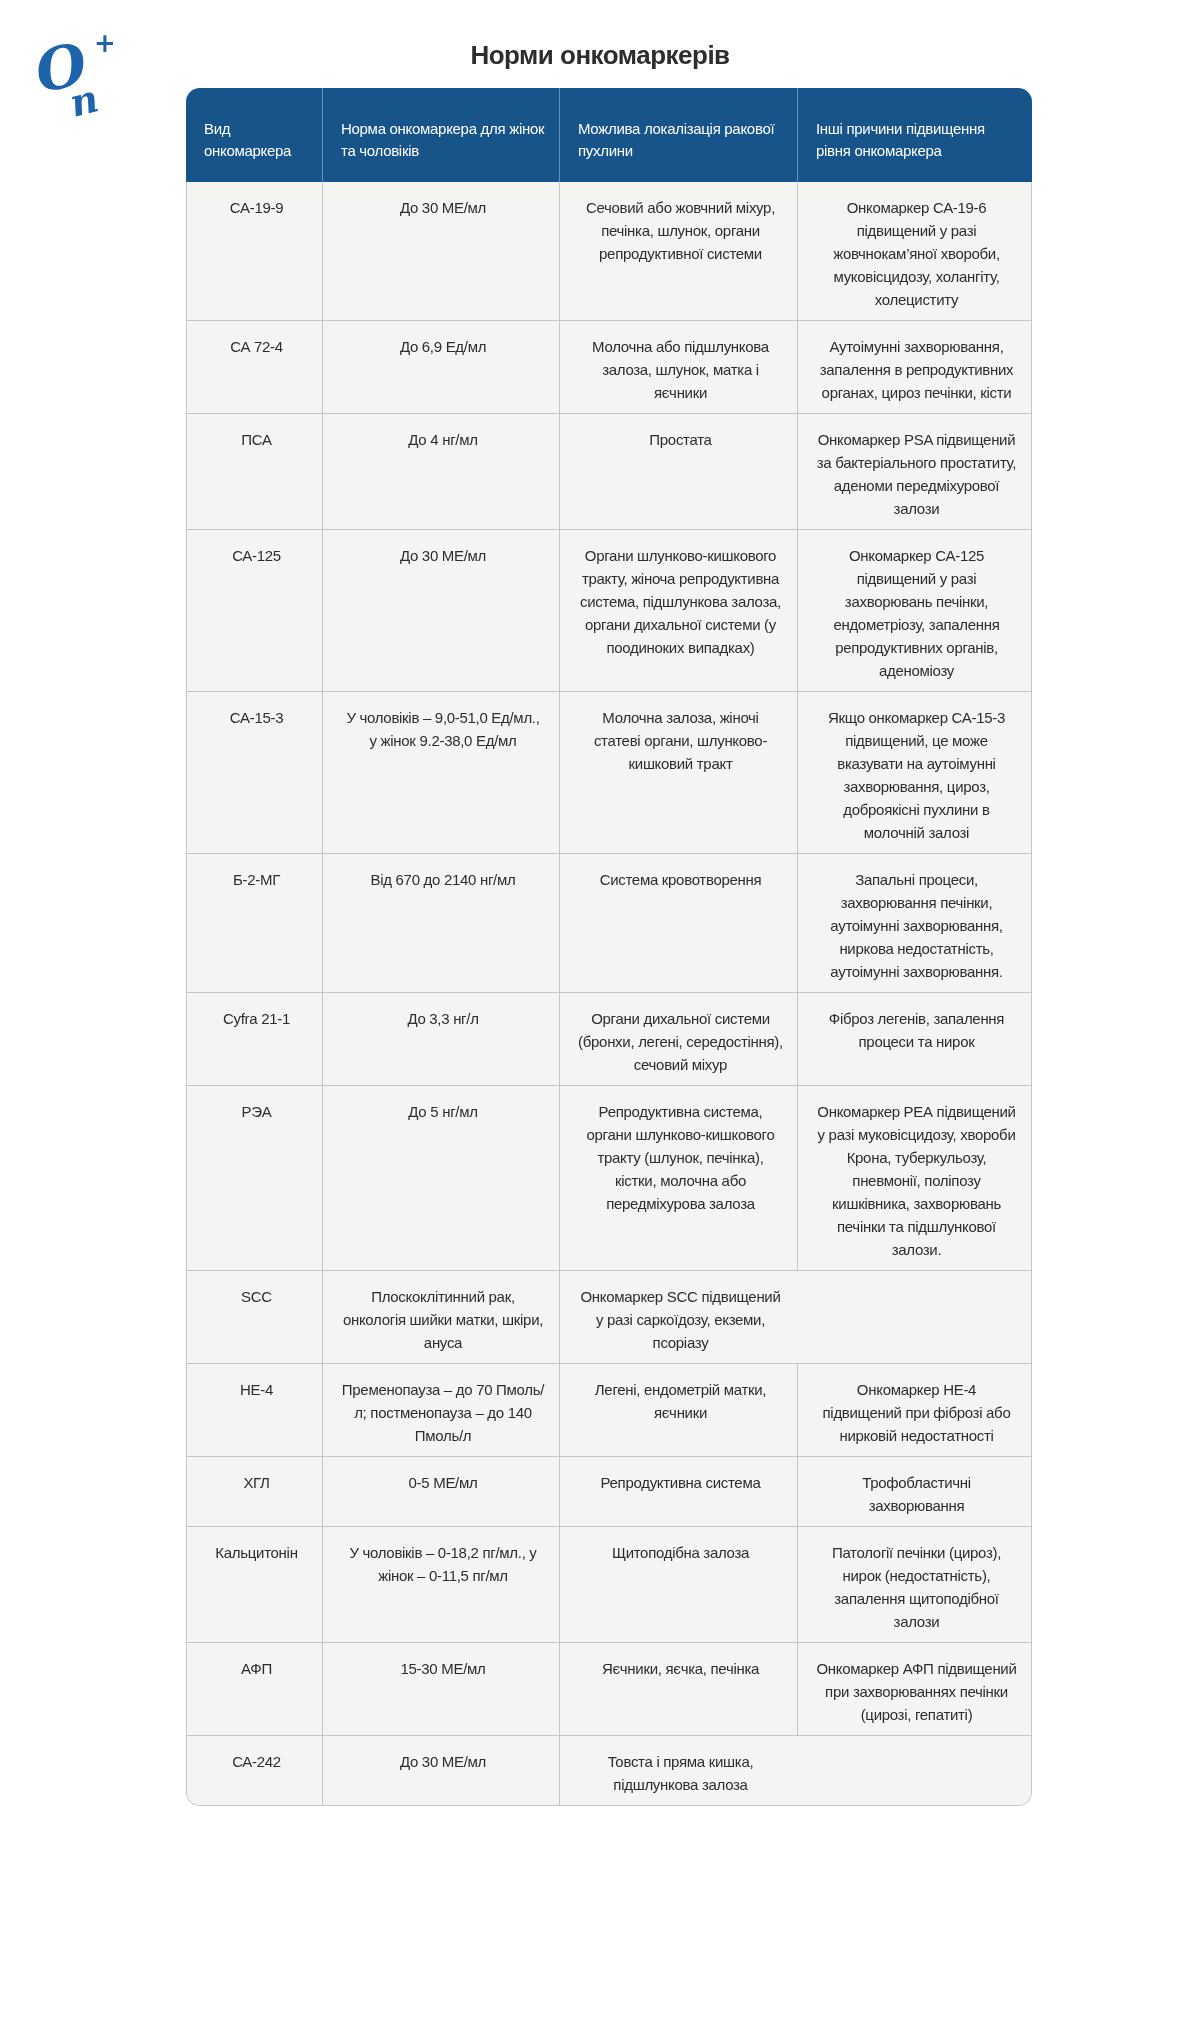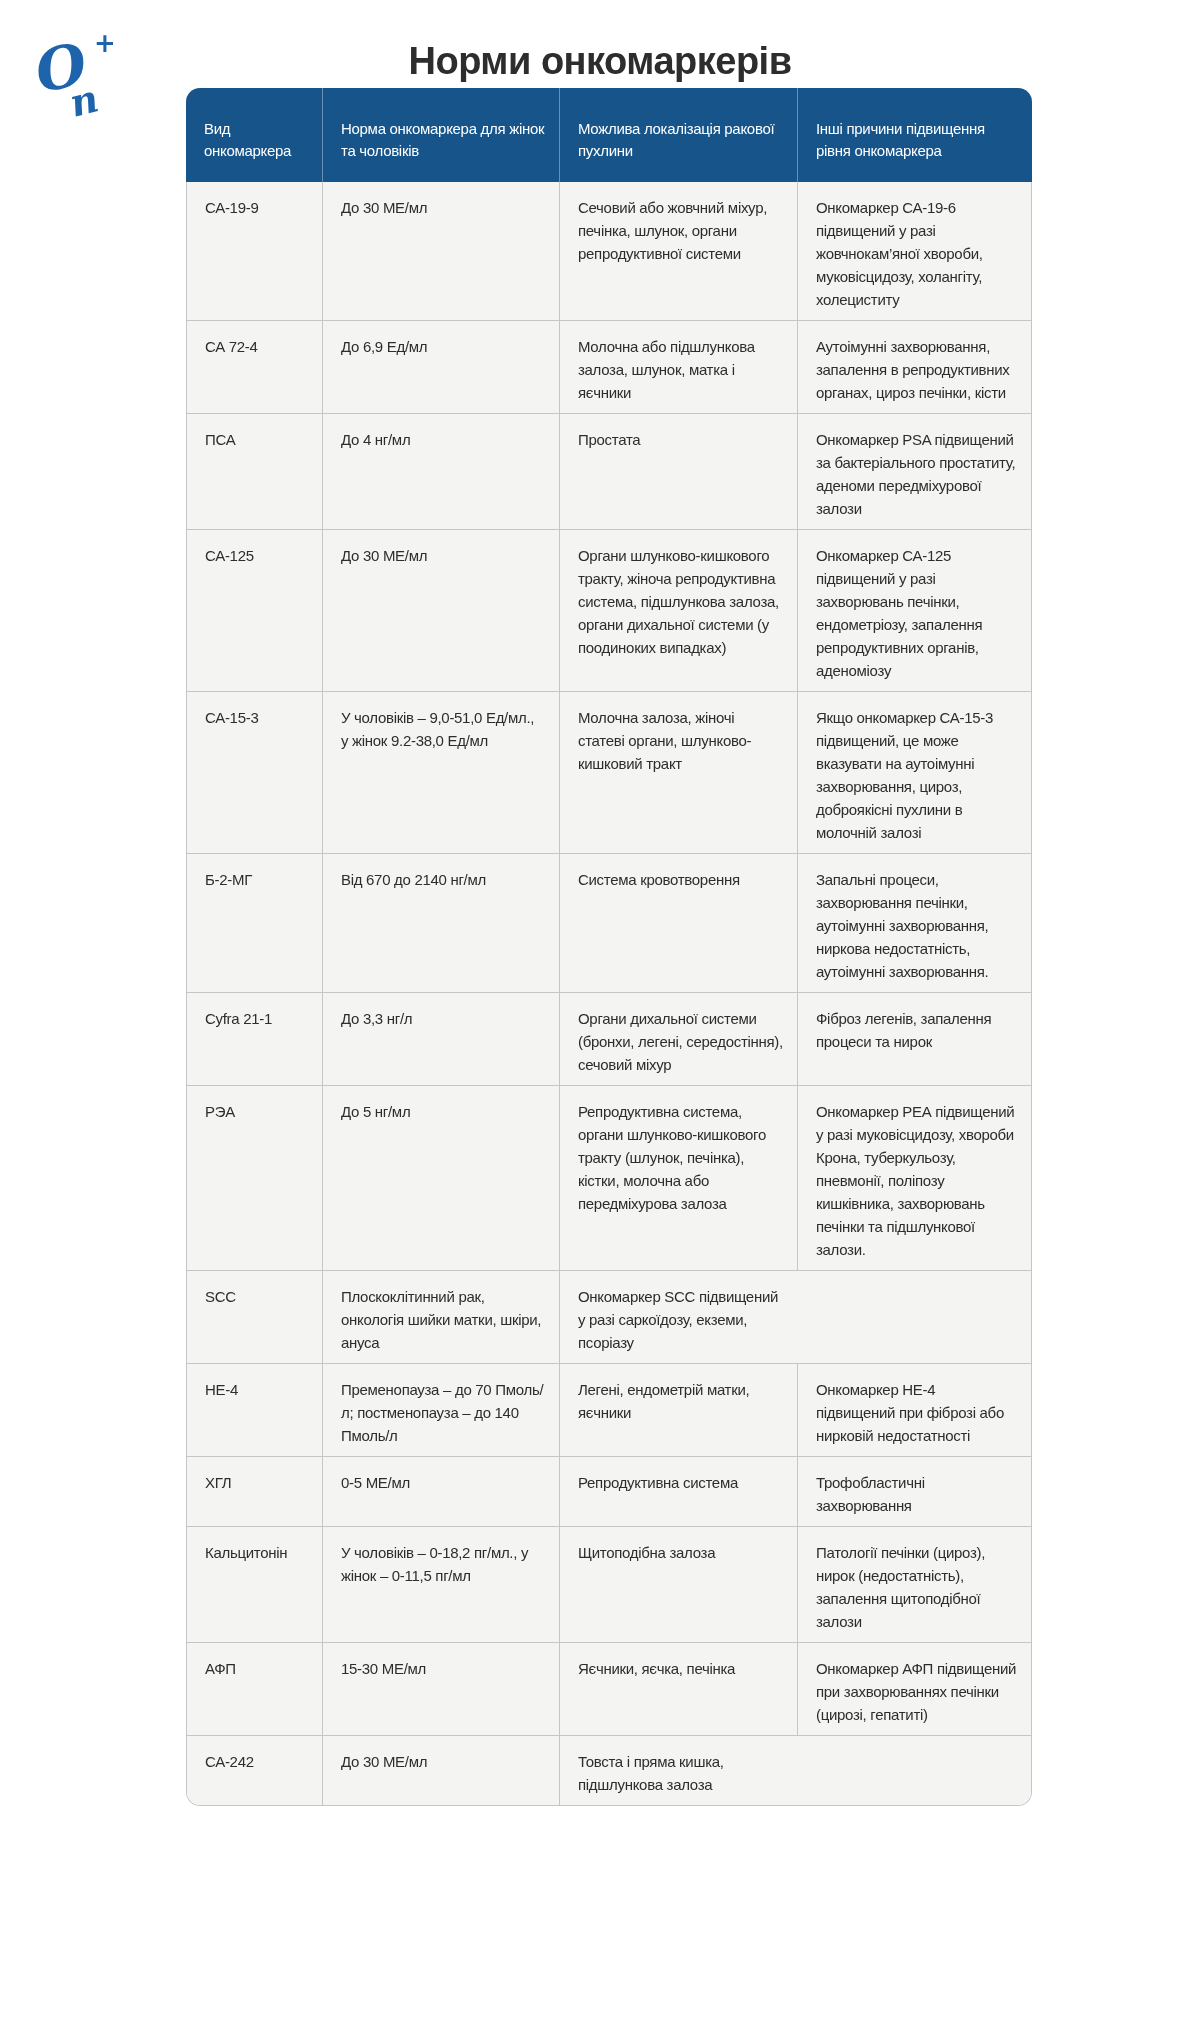--- a/index.html
+++ b/index.html
@@ -23,21 +23,21 @@
   
   .logo{position:absolute;left:36px;top:26px;width:90px;height:100px;}
   .logo span{position:absolute;color:var(--logo-blue);}
   .logo-o{left:0;top:8px;font:italic 700 58px "DejaVu Serif", serif;transform:rotate(-10deg);}
   .logo-plus{left:58px;top:2px;font:700 26px "DejaVu Sans", sans-serif;}
   .logo-n{left:34px;top:52px;font:italic 700 38px "DejaVu Serif", serif;transform:rotate(-14deg);}
   
   .title{
     position:absolute;left:0;top:40px;width:100%;
     text-align:center;
-    font-size:38px;font-weight:700;letter-spacing:-0.5px;
+    font-size:26px;font-weight:700;letter-spacing:-0.5px;
     color:#2d2d2d;
   }
   
   .table{
     position:absolute;left:186px;top:88px;width:846px;
     border-radius:14px;
     font-size:15px;letter-spacing:-0.3px;line-height:23px;
   }
   .thead{
     display:grid;
@@ -52,20 +52,21 @@
     min-height:94px;
     line-height:22px;
   }
   .th + .th{border-left:1px solid rgba(255,255,255,0.35);}
   .tbody{
     border:1px solid var(--border);
     border-top:none;
     border-radius:0 0 14px 14px;
     overflow:hidden;
     background:var(--row-bg);
+    text-align:center;
   }
   .row{
     display:grid;
     grid-template-columns:135px 237px 238px 234px;
     background:var(--row-bg);
     min-height:66px;
   }
   .row + .row{border-top:1px solid var(--border);}
   .td{
     padding:14px 14px 9px 18px;

